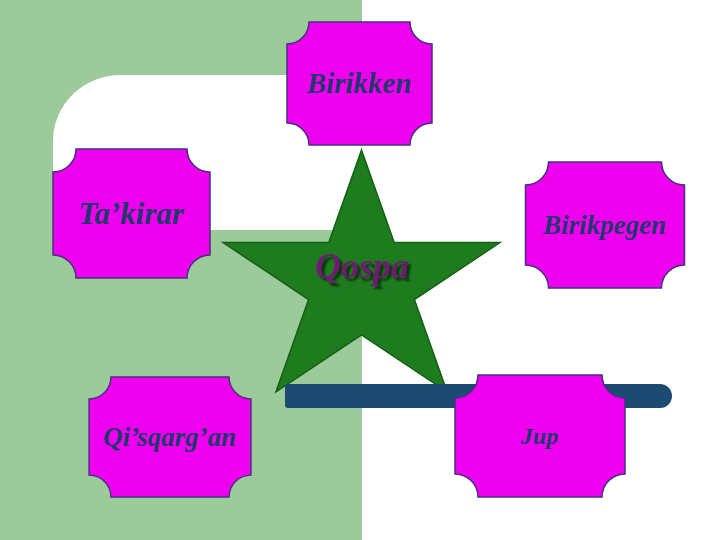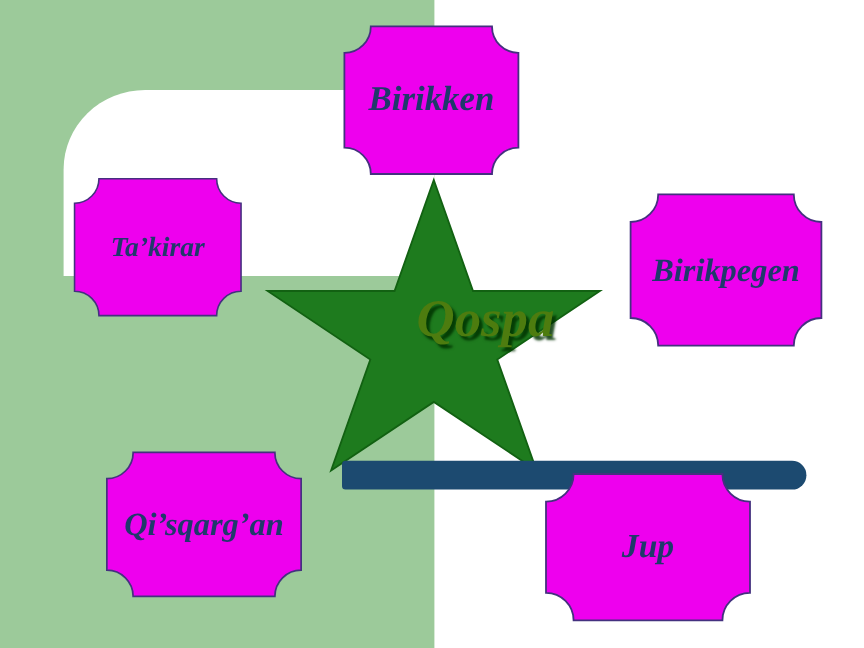--- a/index.html
+++ b/index.html
@@ -21,23 +21,23 @@
     position: absolute; left: 53px; top: 75px; width: 309px; height: 156px;
     background: #ffffff;
     border-top-left-radius: 68px 66px;
   }
 
   
   .star-svg { position: absolute; left: 0; top: 0; width: 720px; height: 540px; overflow: visible; pointer-events: none; }
 
   .star-label {
     position: absolute; left: 262px; top: 241px; width: 200px;
-    text-align: right;
-    font-size: 44px; font-weight: bold; font-style: italic;
-    color: #4d7c0f; line-height: 50px;
+    text-align: center;
+    font-size: 36px; font-weight: bold; font-style: italic;
+    color: #701a75; line-height: 50px;
     text-shadow: 3px 3px 2px rgba(0,50,0,0.85);
     z-index: 2;
   }
 
   
   .divider-bar {
     position: absolute; left: 285px; top: 384px; width: 387px; height: 24px;
     background: #1c4a70;
     border-radius: 3px 12px 12px 3px;
     z-index: 3;
@@ -48,24 +48,24 @@
   .node svg { position: absolute; left: 0; top: 0; width: 100%; height: 100%; overflow: visible; }
   .node .node-label {
     position: absolute; left: 0; top: 0; right: 0; bottom: 0;
     display: flex; align-items: center; justify-content: center;
     font-weight: bold; font-style: italic;
     color: #20396b;
     z-index: 1;
     border-radius: 27px;
   }
   #node-birikken   { left: 287px; top: 22px;  width: 145px; height: 123px; font-size: 29px; }
-  #node-takirar    { left: 53px;  top: 149px; width: 157px; height: 114px; font-size: 23px; }
+  #node-takirar    { left: 53px;  top: 149px; width: 157px; height: 129px; font-size: 31px; }
   #node-birikpegen { left: 518px; top: 162px; width: 174px; height: 126px; font-size: 27px; }
   #node-qisqargan  { left: 85px;  top: 377px; width: 170px; height: 120px; font-size: 27px; }
-  #node-jup        { left: 455px; top: 383px; width: 170px; height: 146px; font-size: 28px; }
+  #node-jup        { left: 455px; top: 363px; width: 170px; height: 146px; font-size: 24px; }
 </style>
 </head>
 <body>
 
 <div class="slide">
 
   <div class="bg-green-top"></div>
   <div class="bg-green-mid"></div>
   <div class="white-notch"></div>
   <div class="bg-green-bottom"></div>

